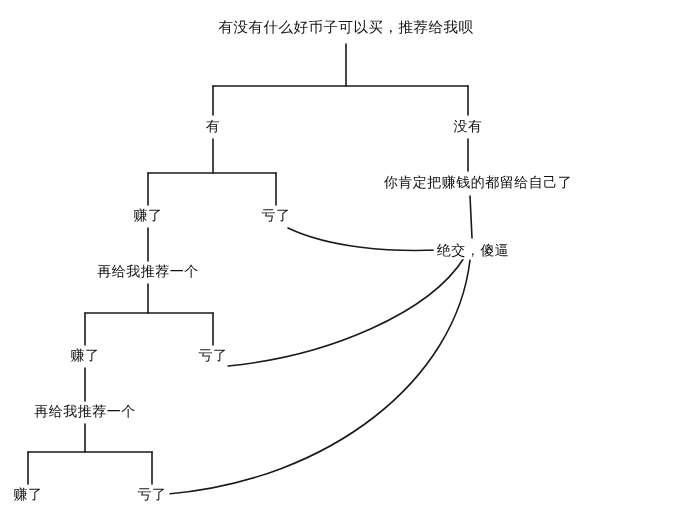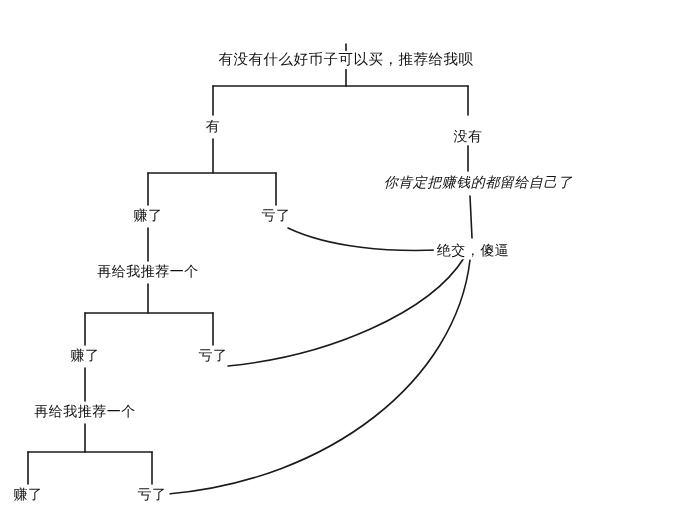--- a/index.html
+++ b/index.html
@@ -33,25 +33,23 @@
     font-size: 14px;
     line-height: 1.1;
     color: #111111;
     background: #ffffff;
     padding: 1px 3px;
     transform: translate(-50%, -50%);
     letter-spacing: 0.5px;
   }
   .node.root {
     font-size: 14.5px;
-    margin-top: 32px;
   }
   .node.wide {
     font-size: 14px;
-    font-style: italic;
   }
 </style>
 </head>
 <body>
 
 <div id="diagram-root">
 
   <svg class="wires" viewBox="0 0 692 518" xmlns="http://www.w3.org/2000/svg">
     <g fill="none" stroke="#1a1a1a" stroke-width="1.6" stroke-linecap="round">
 
@@ -83,21 +81,21 @@
       <path d="M152,452 L152,484"></path>
 
       <path d="M288,228 C330,248 390,252 438,250"></path>
       <path d="M228,366 C330,356 430,312 464,258"></path>
       <path d="M168,494 C330,480 456,380 470,260"></path>
     </g>
   </svg>
 
   <div class="node root" style="left:346px; top:28px;">有没有什么好币子可以买，推荐给我呗</div>
   <div class="node" style="left:213px; top:127px;">有</div>
-  <div class="node" style="left:468px; top:137px;">没有</div>
+  <div class="node" style="left:468px; top:127px;">没有</div>
   <div class="node wide" style="left:478px; top:183px;">你肯定把赚钱的都留给自己了</div>
   <div class="node" style="left:473px; top:251px;">绝交，傻逼</div>
   <div class="node" style="left:148px; top:216px;">赚了</div>
   <div class="node" style="left:276px; top:216px;">亏了</div>
   <div class="node" style="left:148px; top:272px;">再给我推荐一个</div>
   <div class="node" style="left:85px; top:356px;">赚了</div>
   <div class="node" style="left:213px; top:356px;">亏了</div>
   <div class="node" style="left:85px; top:412px;">再给我推荐一个</div>
   <div class="node" style="left:28px; top:495px;">赚了</div>
   <div class="node" style="left:152px; top:495px;">亏了</div>

